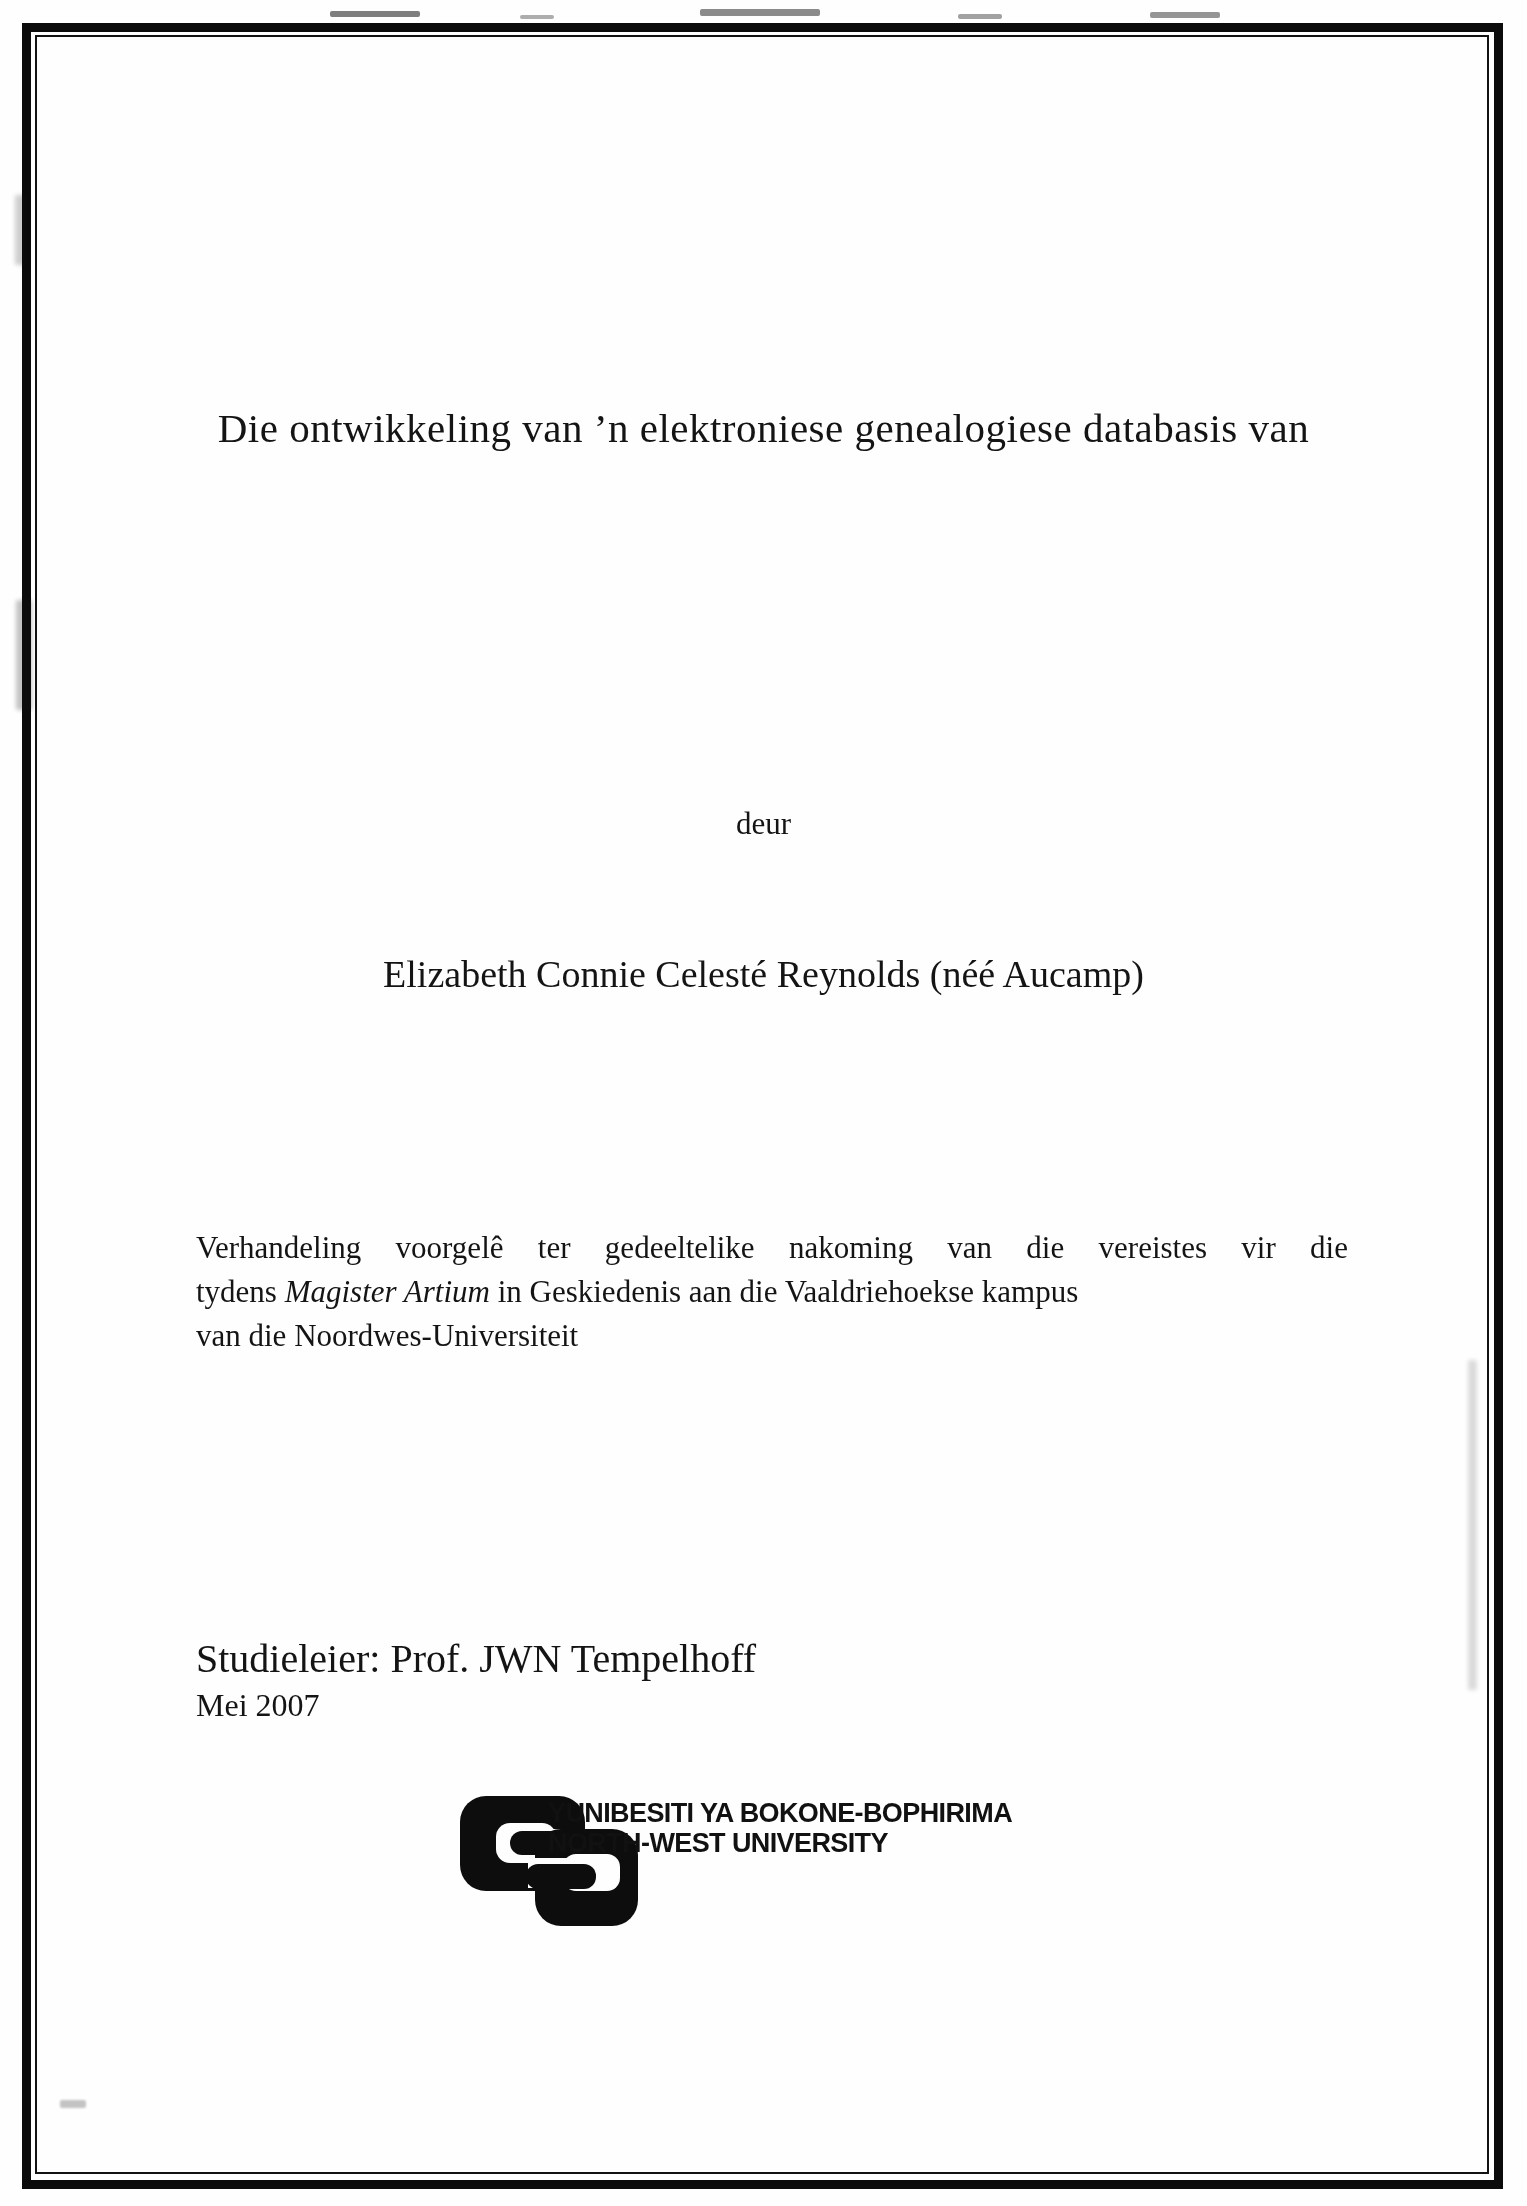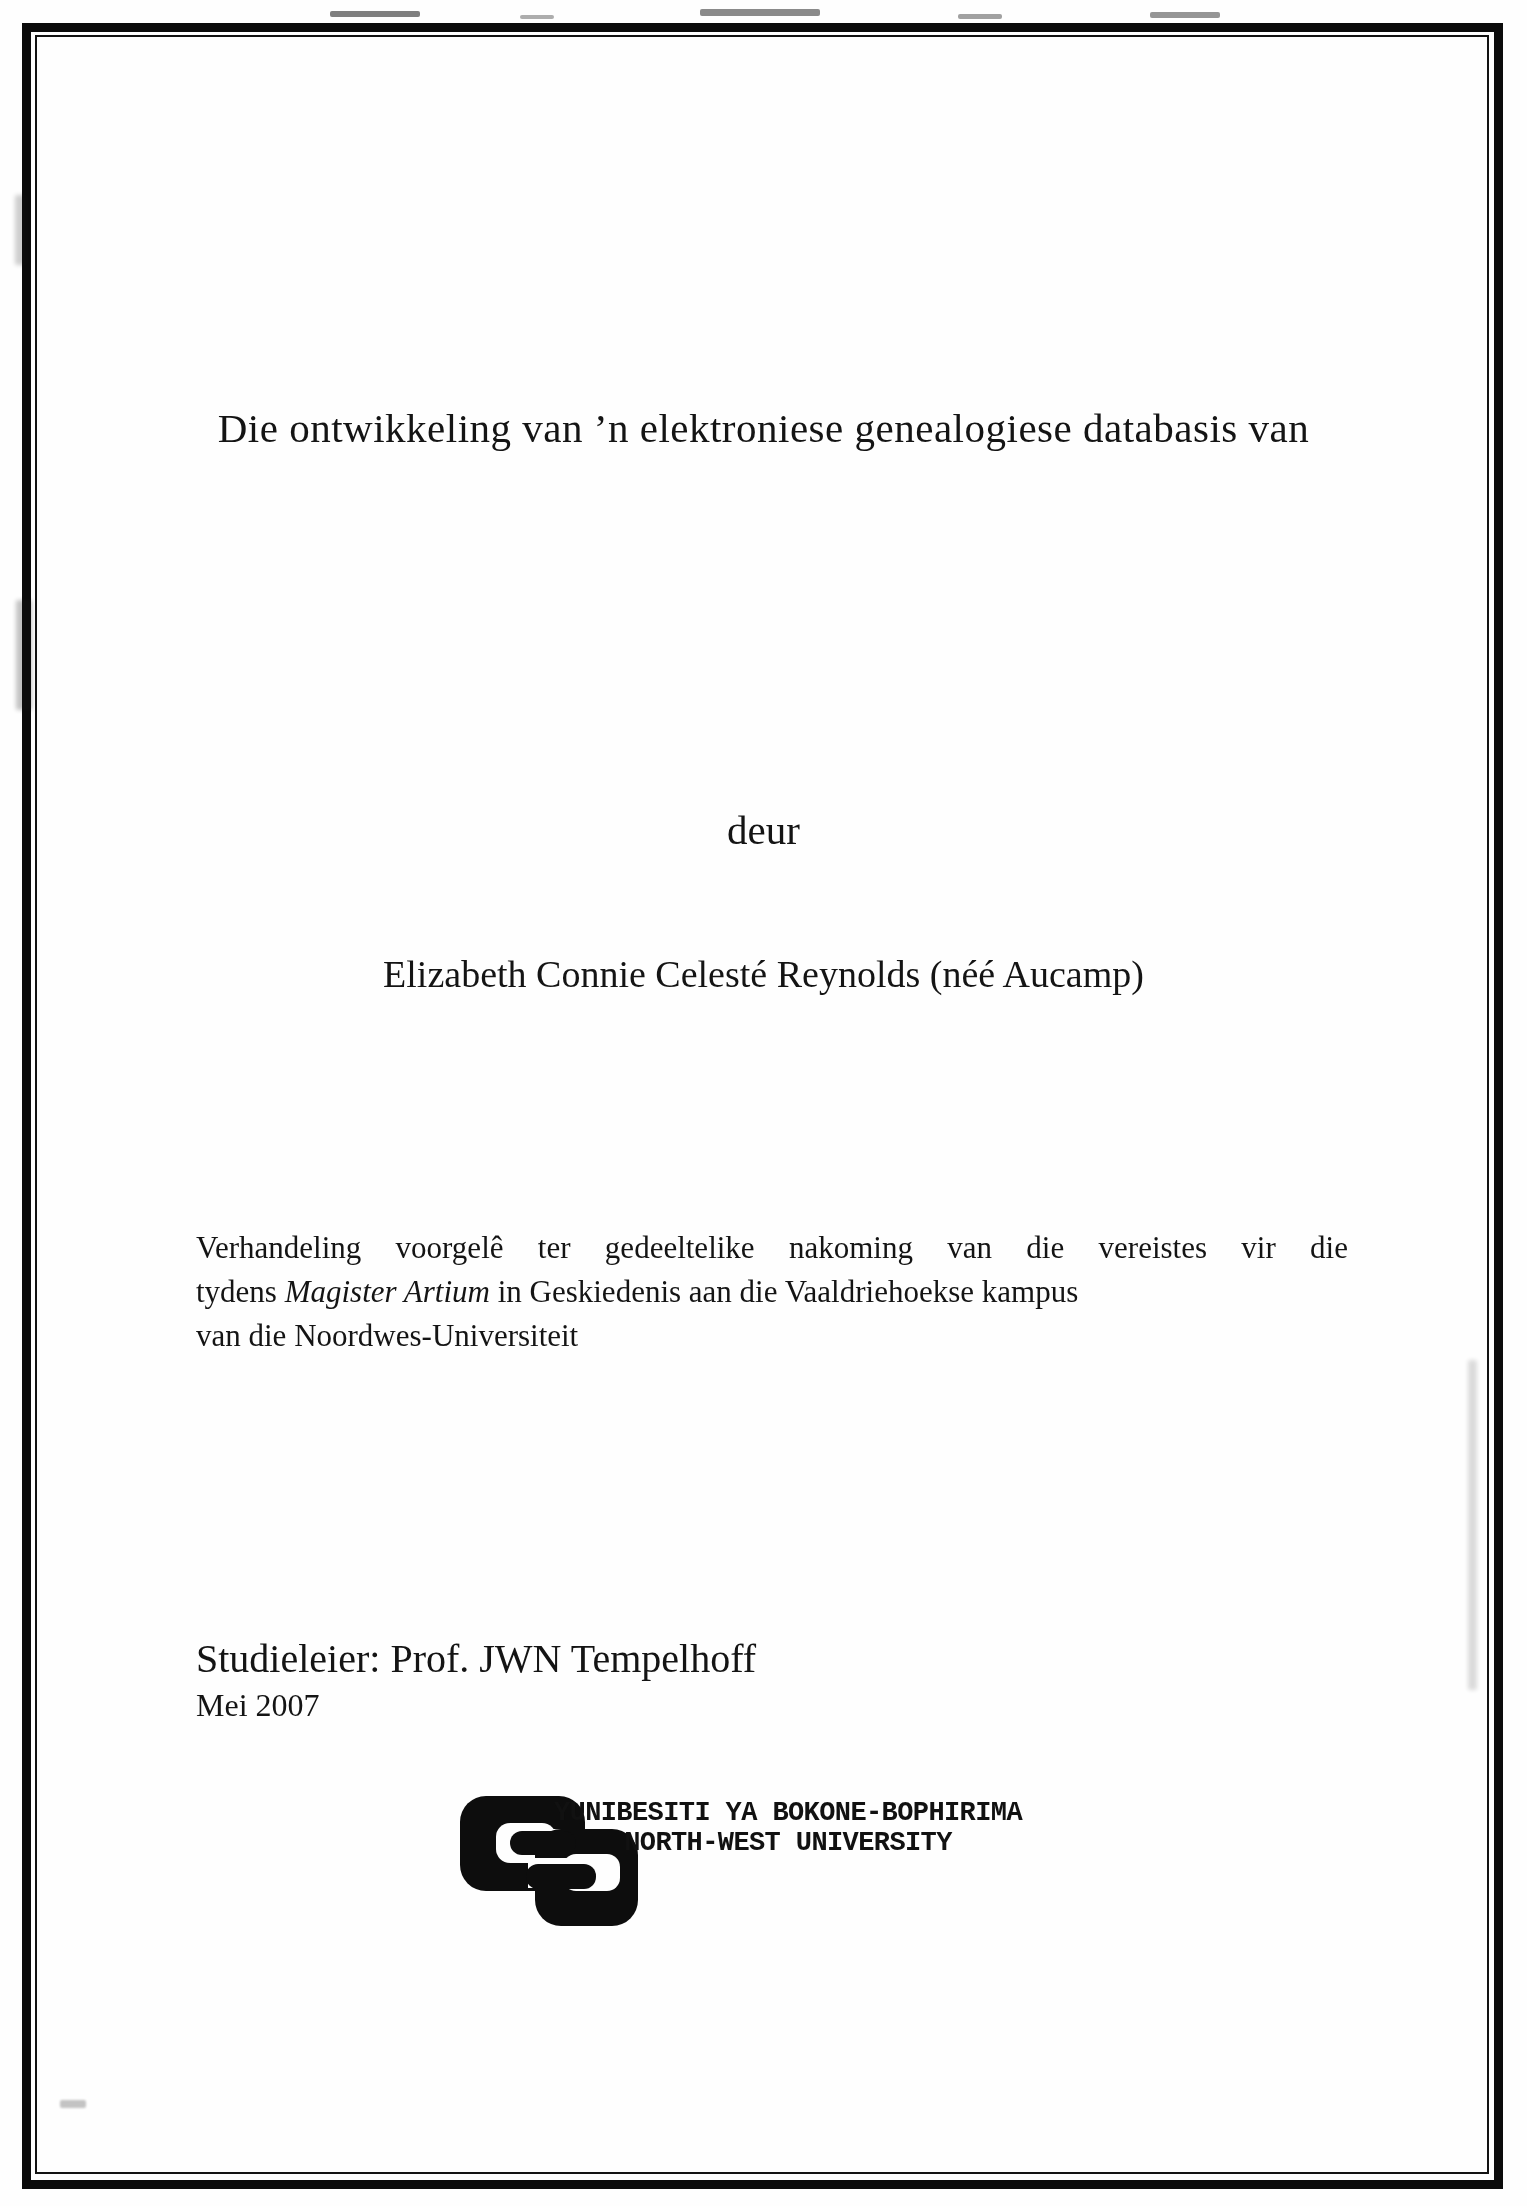--- a/index.html
+++ b/index.html
@@ -29,40 +29,40 @@
   .a5{left:958px;top:14px;width:44px;height:5px;opacity:.4;}
   .a6{left:16px;top:600px;width:16px;height:110px;opacity:.25;filter:blur(2px);}
   .a7{left:15px;top:195px;width:13px;height:70px;opacity:.2;filter:blur(2px);}
   .a8{left:1468px;top:1360px;width:9px;height:330px;opacity:.15;filter:blur(2px);}
   .a9{left:60px;top:2100px;width:26px;height:8px;opacity:.25;filter:blur(1px);}
 
   .centered{position:absolute;left:110px;right:110px;text-align:center;}
   .title-line{font-size:41px;line-height:52px;letter-spacing:.5px;}
   #title-line1{top:402px;}
   #title-line2{top:474px;}
-  #byline{top:806px;font-size:41px;}
+  #byline{top:806px;font-size:31px;}
   #author{top:952px;font-size:38px;}
 
   #degree{
     position:absolute;left:196px;top:1226px;width:1152px;
     font-size:31px;line-height:44px;
   }
   #degree .justify-line{text-align:justify;text-align-last:justify;}
   #degree .italic{font-style:italic;}
 
   #supervisor{position:absolute;left:196px;top:1638px;font-size:40px;line-height:42px;}
   #date{position:absolute;left:196px;top:1684px;font-size:32px;line-height:42px;}
 
   
   #logo{position:absolute;left:458px;top:1792px;width:640px;height:150px;}
   #logo-mark{position:absolute;left:0;top:0;}
   #logo-text{
-    position:absolute;left:80px;top:6px;width:500px;
-    text-align:center;
-    font-family:Liberation Mono, monospace;
+    position:absolute;left:90px;top:6px;width:500px;
+    text-align:left;
+    font-family:Liberation Sans, sans-serif;
     font-weight:bold;
     font-size:27px;line-height:30px;
     letter-spacing:-0.6px;
     color:#111;
     white-space:nowrap;
   }
 </style>
 </head>
 <body>
 

